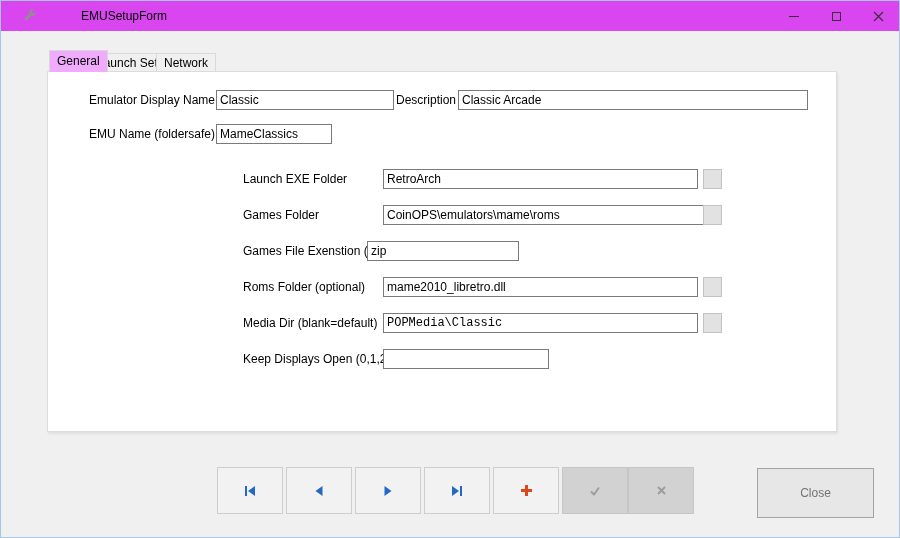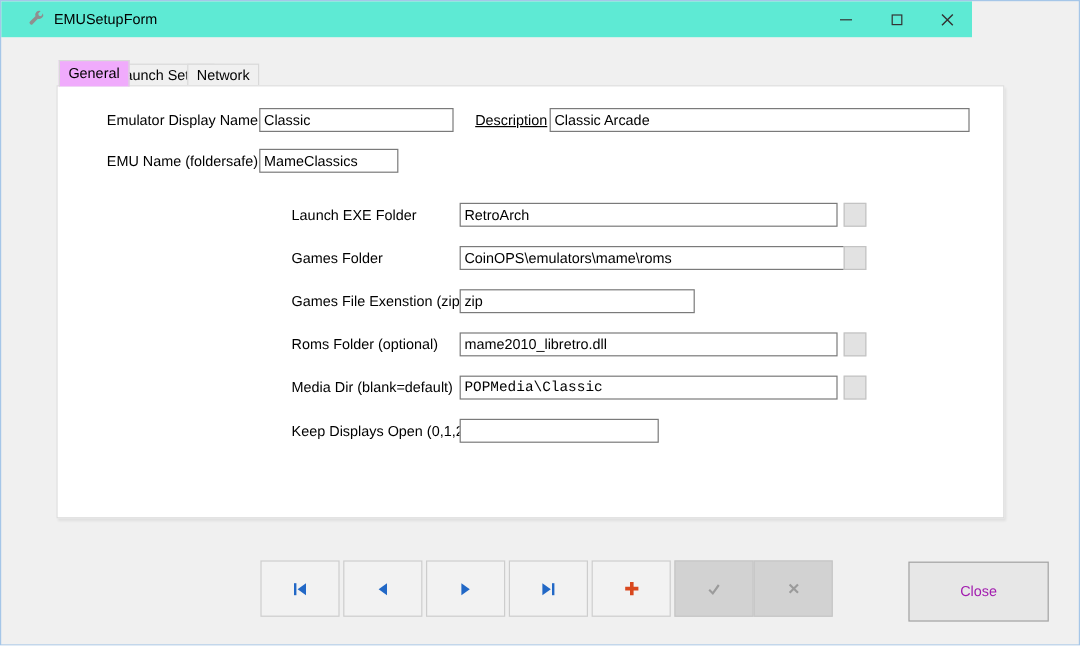--- a/index.html
+++ b/index.html
@@ -12,23 +12,23 @@
   }
   .window {
     position: relative;
     width: 900px; height: 538px;
     background: #f0f0f0;
     border: 1px solid #a5c6e8;
     overflow: hidden;
   }
   
   .titlebar {
-    position: absolute; left: 0; top: 0; width: 809px; height: 30px;
-    background: #5eead4;
-    display: flex; align-items: center;
+    position: absolute; left: 0; top: 0; width: 898px; height: 30px;
+    background: #d946ef;
+    display: flex; align-items: center; gap: 36px;
   }
   .titlebar-icon { margin-left: 21px; width: 16px; height: 16px; display: inline-flex; }
   .titlebar-text { margin-left: 7px; font-size: 12px; color: #000; }
   .caption-buttons { position: absolute; right: 0; top: 0; height: 30px; display: flex; }
   .caption-btn { width: 42px; height: 30px; display: flex; align-items: center; justify-content: center; cursor: default; }
   .min-glyph { width: 10px; height: 1px; background: #333; }
   .max-glyph { width: 9px; height: 9px; border: 1px solid #333; background: transparent; }
   
   .tab {
     position: absolute;
@@ -91,21 +91,21 @@
     display: flex; align-items: center; justify-content: center;
     cursor: default;
   }
   .nav-btn.disabled { background: #d2d2d2; border-color: #c6c6c6; }
   .close-btn {
     position: absolute; left: 756px; top: 467px; width: 117px; height: 50px;
     background: #e7e7e7;
     border: 1px solid #a3a3a3;
     font-family: "Liberation Sans", "DejaVu Sans", sans-serif;
     font-size: 12px;
-    color: #a21caf;
+    color: #737373;
     cursor: default;
     text-align: center;
   }
 </style>
 </head>
 <body>
 
 <div class="window">
 
   <div class="titlebar">
@@ -130,38 +130,38 @@
     </div>
   </div>
 
   <div class="tab active" style="left:48px;">General</div>
   <div class="tab inactive" style="left:88px;">Launch Setup</div>
   <div class="tab inactive" style="left:155px;">Network</div>
 
   <div class="tab-panel"></div>
 
   <span class="lbl" style="left:88px; top:93px;">Emulator Display Name</span>
-  <input class="tb" style="left: 215px; top: 89px; width: 162px;" value="Classic">
-  <span class="lbl" style="left:395px; top:93px;text-decoration:underline;">Description</span>
+  <input class="tb" style="left: 215px; top: 89px; width: 178px;" value="Classic">
+  <span class="lbl" style="left:395px; top:93px;">Description</span>
   <input class="tb" style="left: 457px; top: 89px; width: 350px;" value="Classic Arcade">
 
   <span class="lbl" style="left:88px; top:127px;">EMU Name (foldersafe)</span>
   <input class="tb" style="left: 215px; top: 123px; width: 116px;" value="MameClassics">
 
 
   <span class="lbl" style="left:242px; top:172px;">Launch EXE Folder</span>
   <input class="tb" style="left: 382px; top: 168px; width: 315px;" value="RetroArch">
   <button class="browse-btn" style="left:702px; top:168px;"></button>
 
   <span class="lbl" style="left:242px; top:208px;">Games Folder</span>
   <input class="tb" style="left: 382px; top: 204px; width: 332px;" value="CoinOPS\emulators\mame\roms">
   <button class="browse-btn" style="left:702px; top:204px;"></button>
 
   <span class="lbl" style="left:242px; top:244px;">Games File Exenstion (zip,vpx)</span>
-  <input class="tb" style="left: 382px; top: 240px; width: 196px;" value="zip">
+  <input class="tb" style="left: 366px; top: 240px; width: 152px;" value="zip">
 
   <span class="lbl" style="left:242px; top:280px;">Roms Folder (optional)</span>
   <input class="tb" style="left: 382px; top: 276px; width: 315px;" value="mame2010_libretro.dll">
   <button class="browse-btn" style="left:702px; top:276px;"></button>
 
   <span class="lbl" style="left:242px; top:316px;">Media Dir (blank=default)</span>
   <input class="tb" style="left: 382px; top: 312px; width: 315px; font-family: Liberation Mono, monospace;" value="POPMedia\Classic">
   <button class="browse-btn" style="left:702px; top:312px;"></button>
 
   <span class="lbl" style="left:242px; top:352px;">Keep Displays Open (0,1,2)</span>

